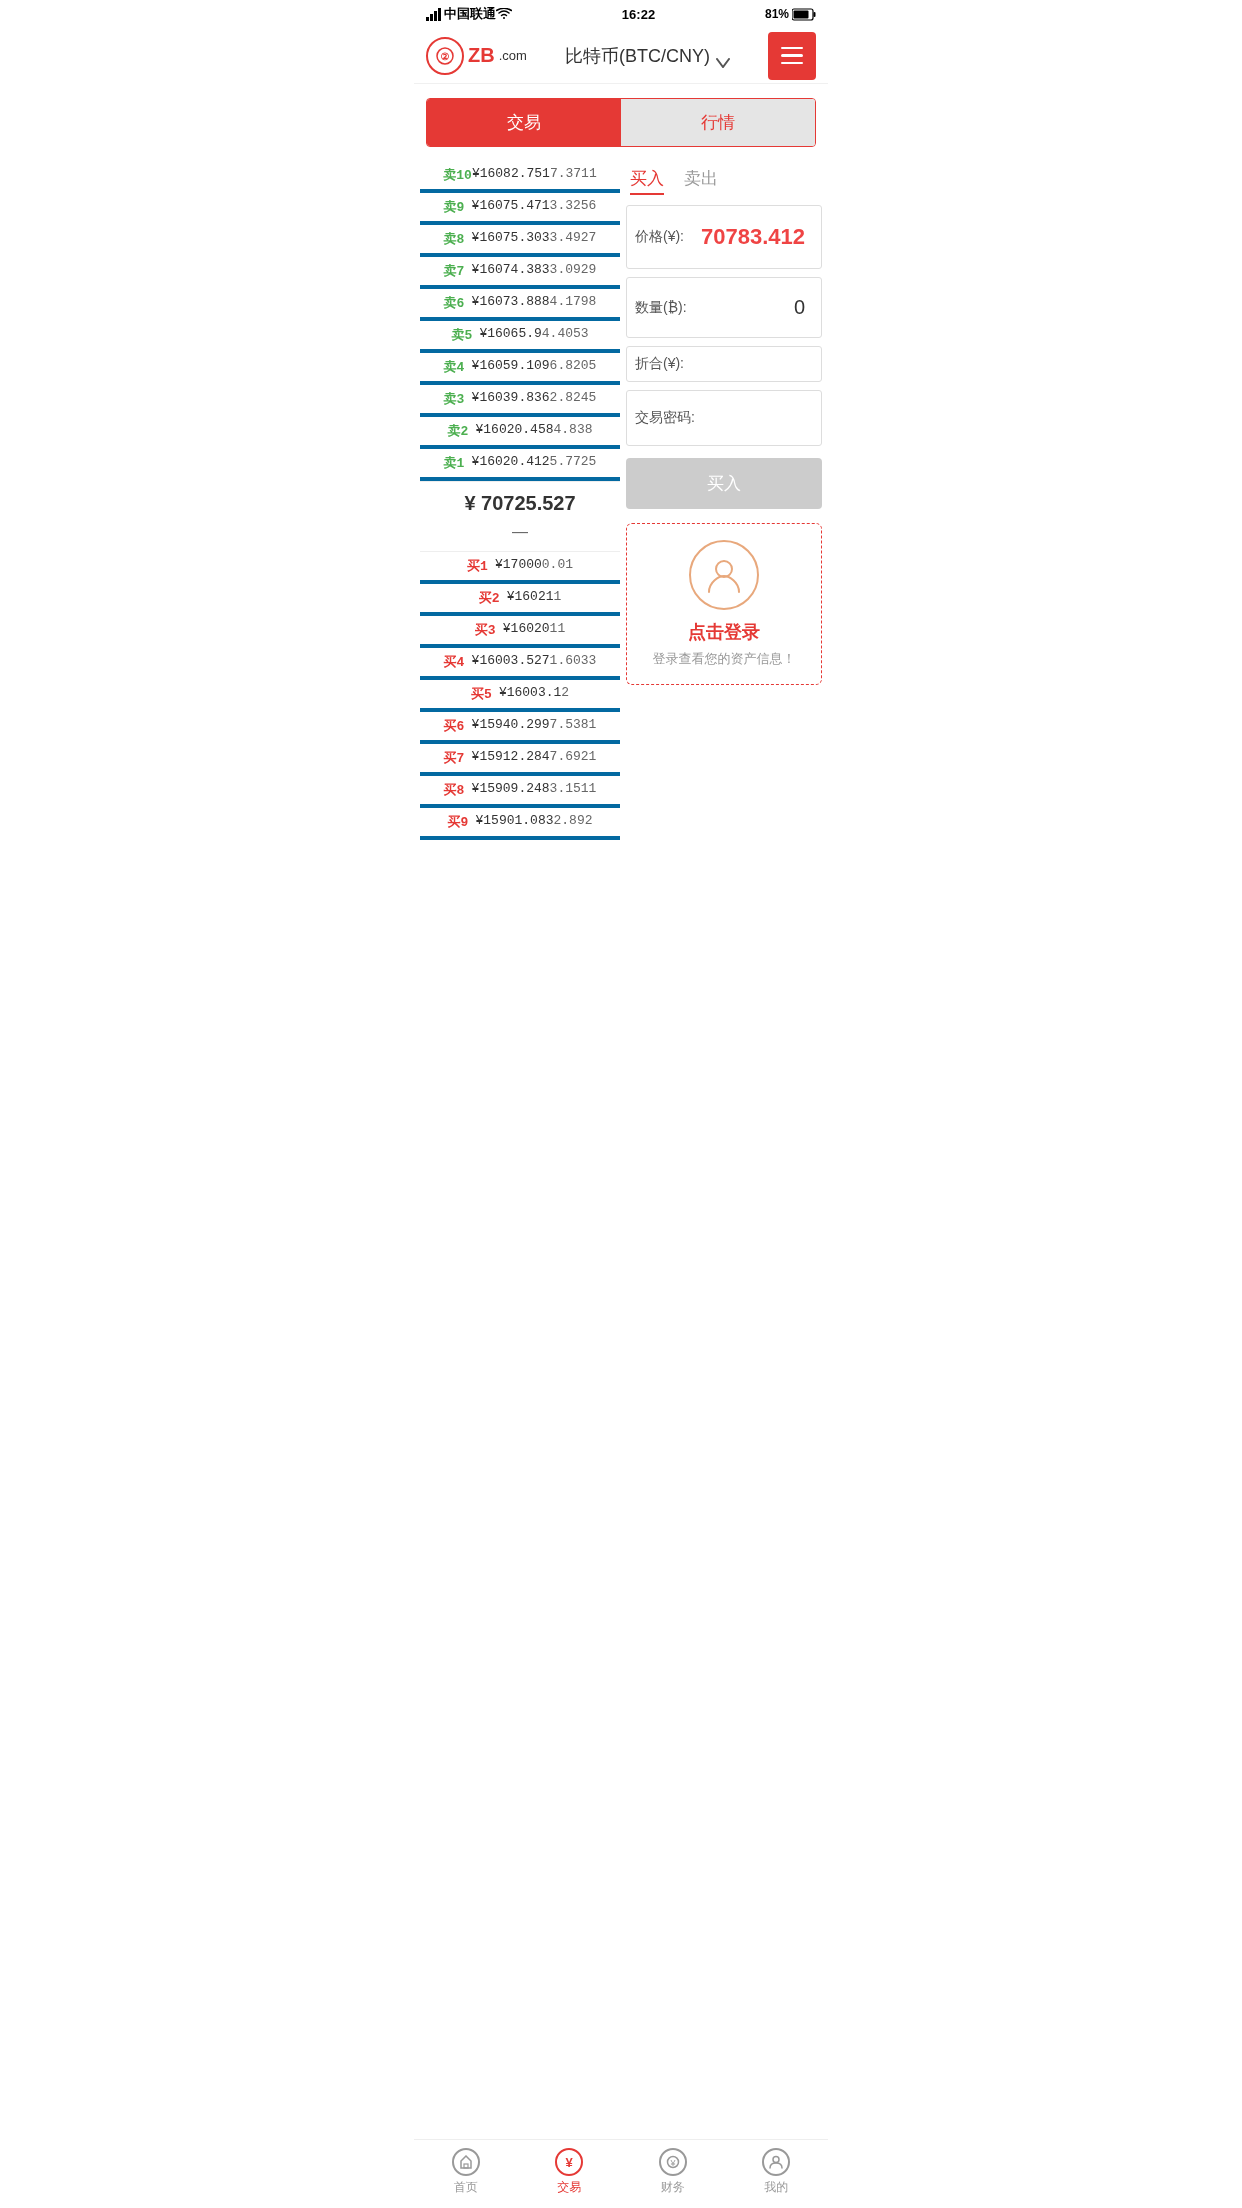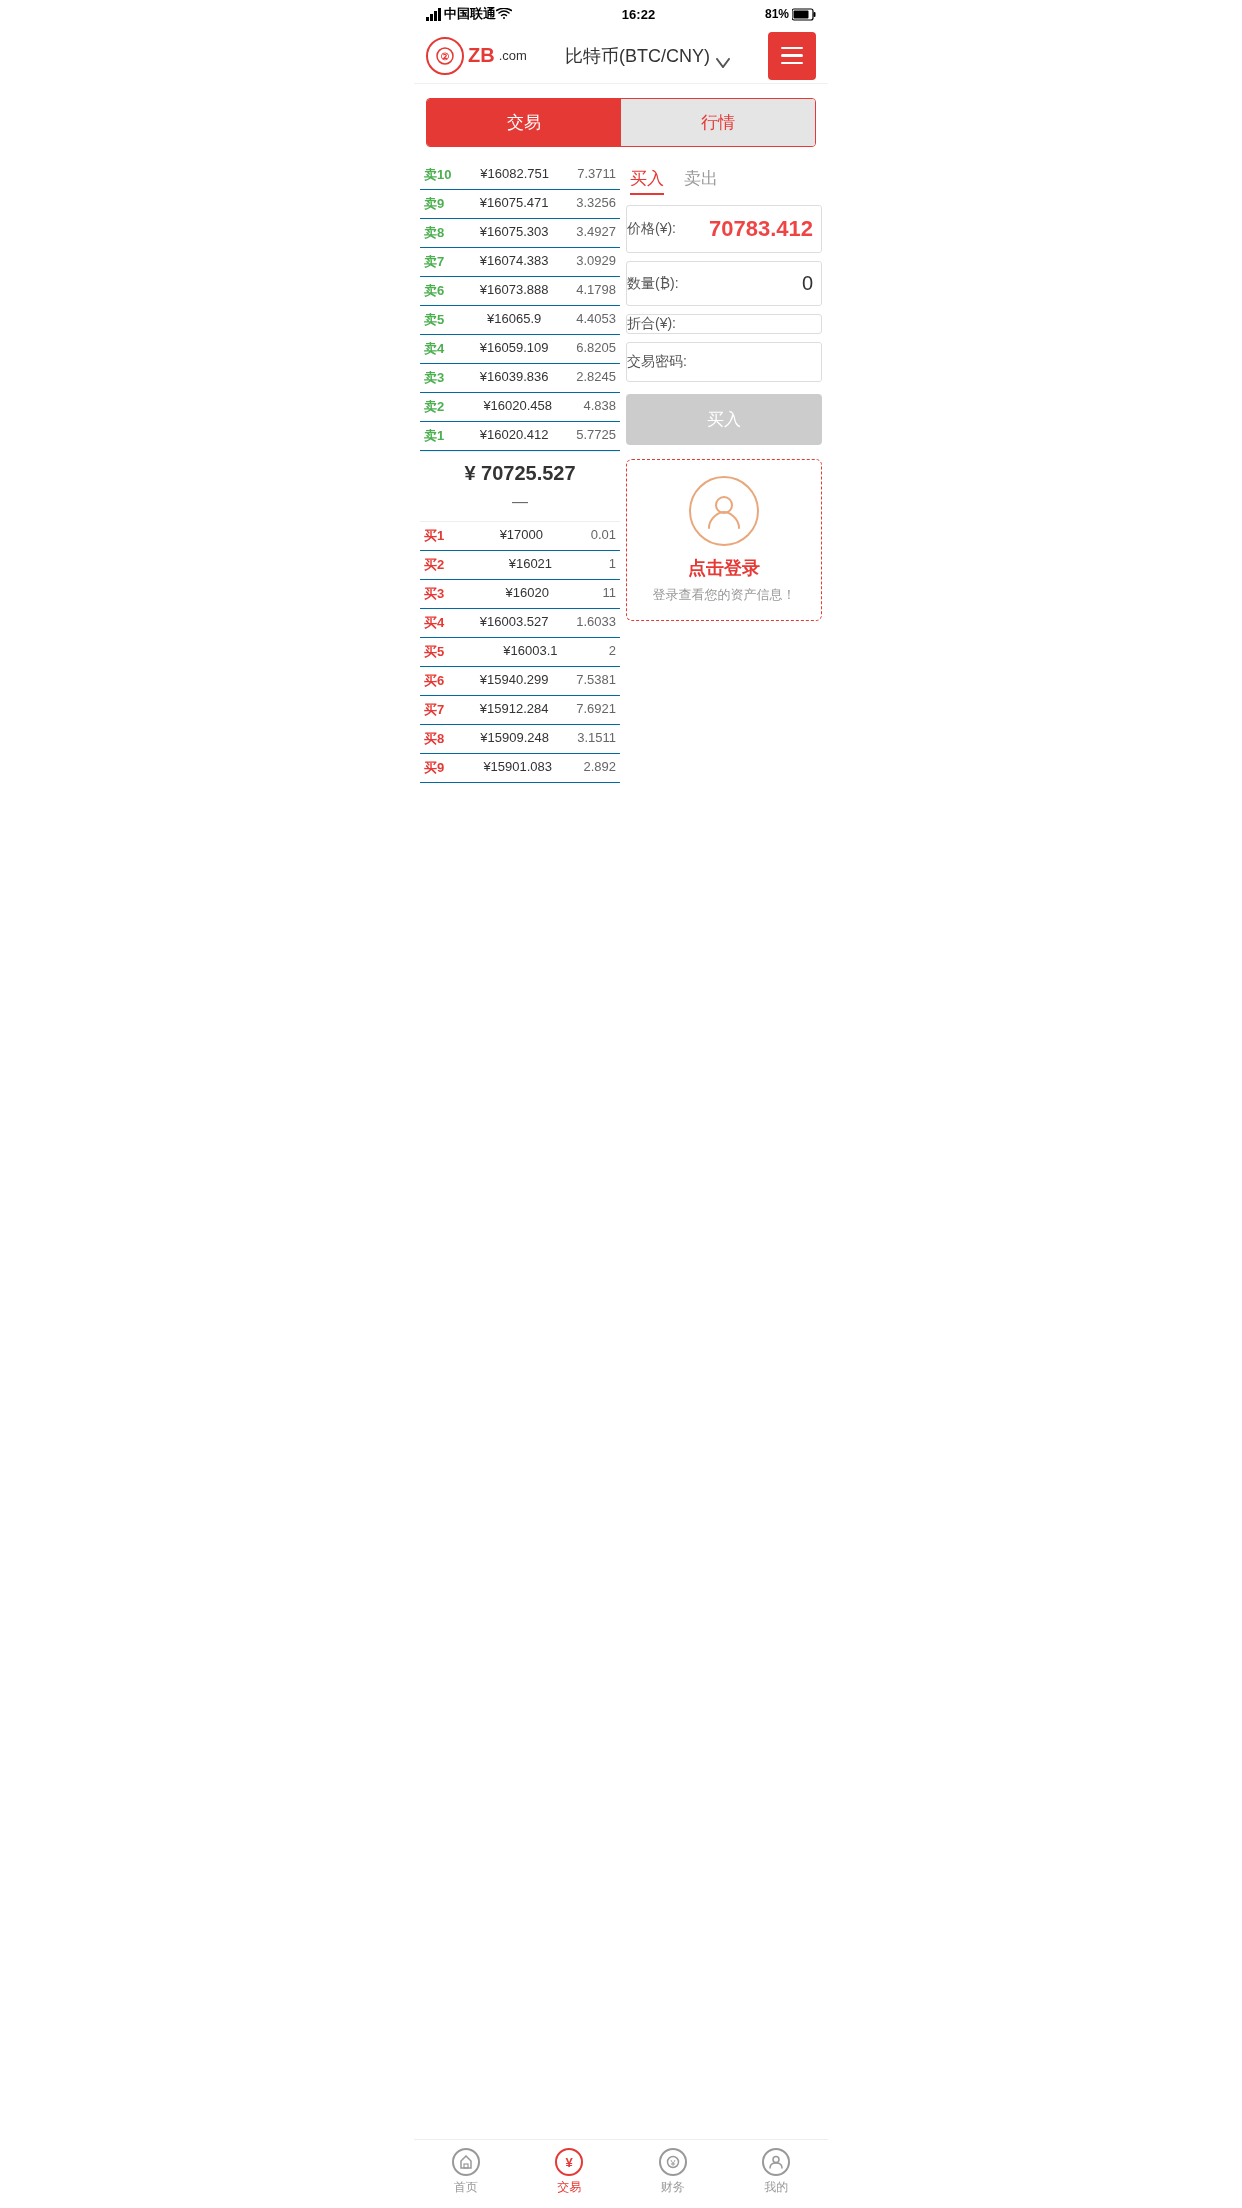--- a/index.html
+++ b/index.html
@@ -86,23 +86,24 @@
       gap: 6px;
     }
 
     
     .order-book {
       flex: 0 0 200px;
       font-size: 13px;
     }
     .order-row {
       display: flex;
-      justify-content: space-between;
+      justify-content: center;
       padding: 5px 4px;
-      border-bottom: 1px solid #0369a1;
+      border-bottom: 4px solid #0369a1;
+      font-family: Liberation Mono, monospace;
     }
     .order-label { color: #4caf50; font-weight: 600; min-width: 28px; }
     .order-label.buy { color: #e53935; }
     .order-price { color: #333; }
     .order-qty { color: #666; text-align: right; }
 
     .mid-price {
       display: flex;
       align-items: center;
       gap: 8px;
@@ -141,20 +142,21 @@
       padding: 10px 8px;
       font-size: 16px;
       color: #333;
       text-align: right;
     }
     .form-row {
       display: flex;
       align-items: center;
       border: 1px solid #ddd;
       border-radius: 3px;
+      padding: 8px;
       margin-bottom: 8px;
     }
     .form-row-label { font-size: 14px; color: #555; white-space: nowrap; }
     .form-row-value { flex: 1; text-align: right; font-size: 16px; color: #333; }
 
     .buy-btn {
       width: 100%;
       background: #ccc;
       color: #fff;
       border: none;

